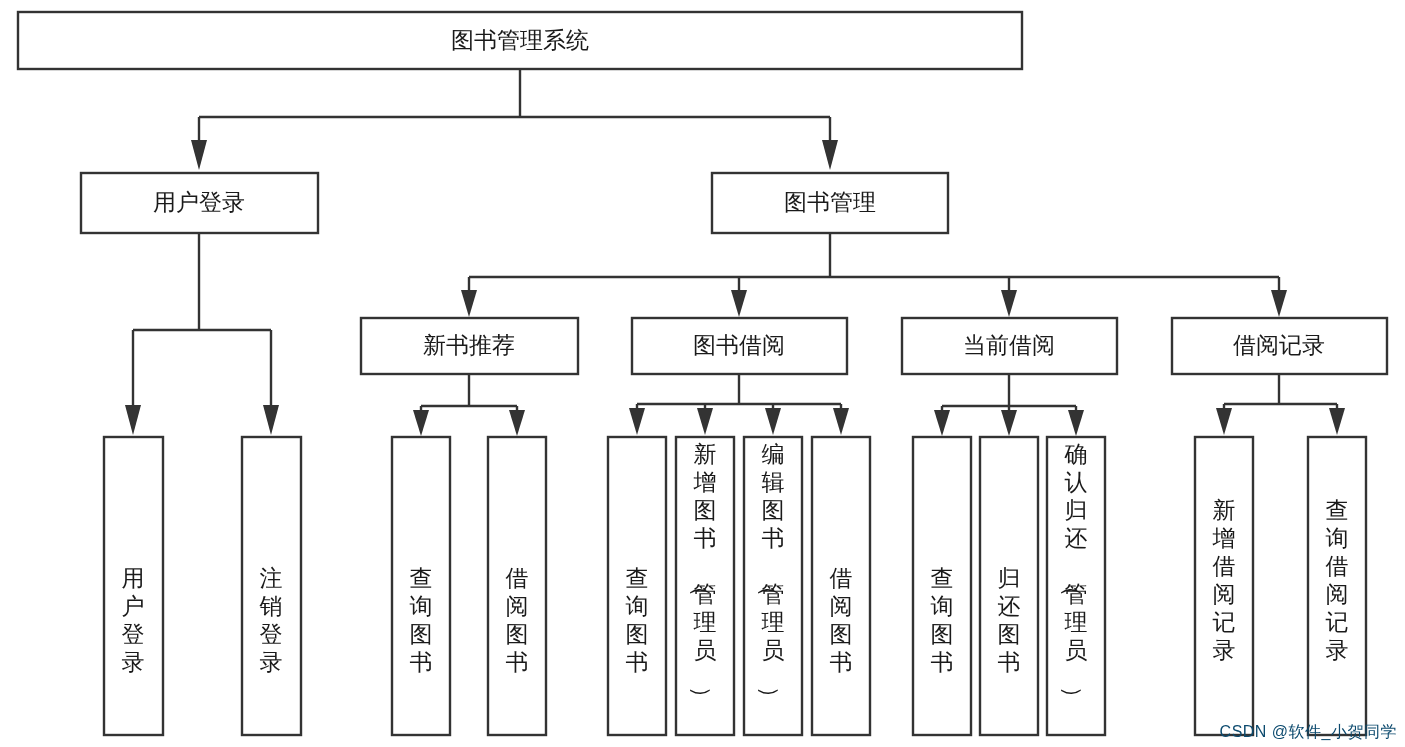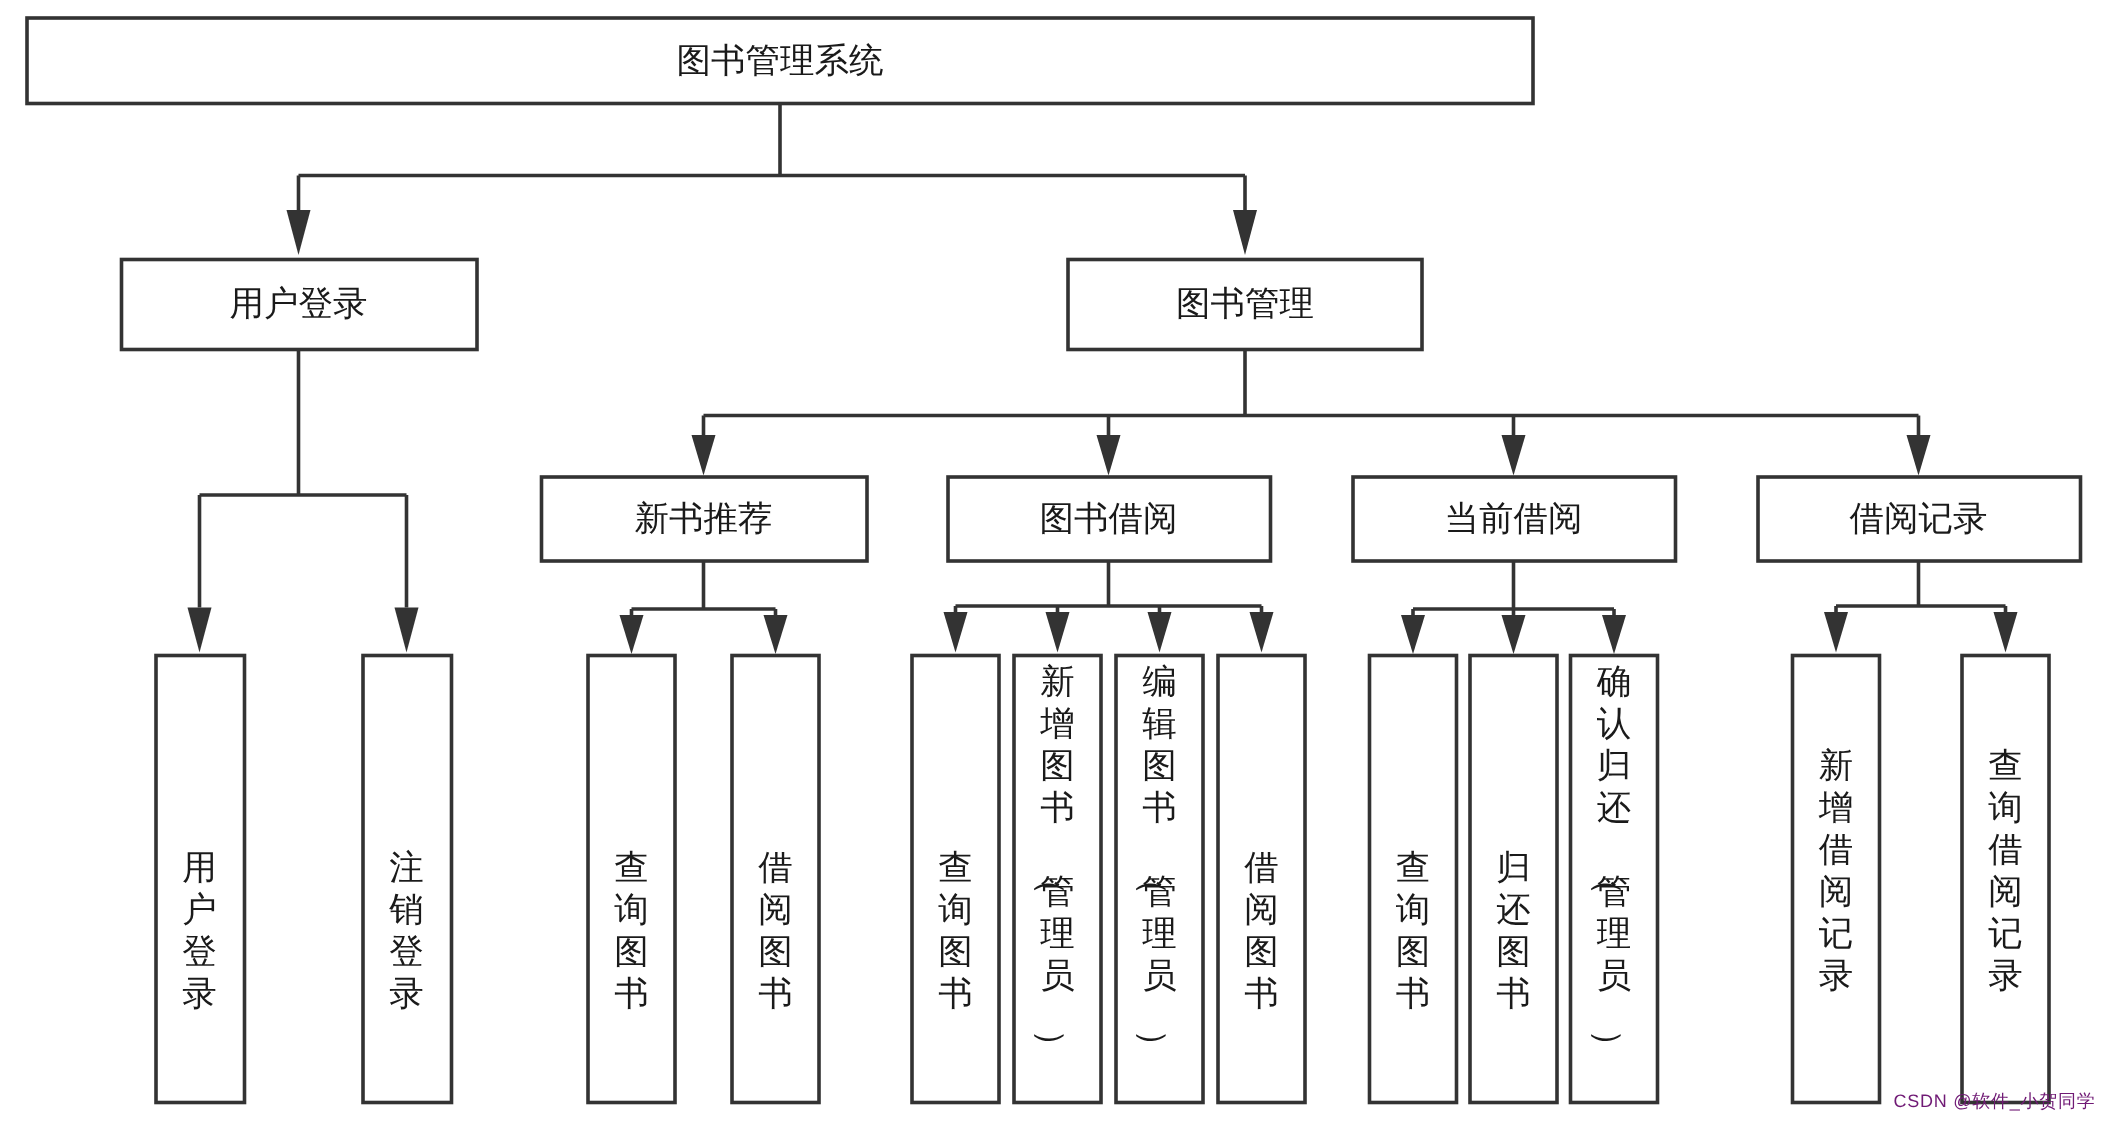--- a/index.html
+++ b/index.html
@@ -54,22 +54,22 @@
     fill: #1a1a1a;
     font-family: "Liberation Sans", "DejaVu Sans", sans-serif;
     font-size: 23px;
     text-anchor: middle;
   }
   .watermark-text {
     position: absolute;
     right: 8px;
     bottom: 4px;
     font-family: "Liberation Sans", "DejaVu Sans", sans-serif;
-    font-size: 12px;
-    color: #701a75;
+    font-size: 16px;
+    color: #0c4a6e;
     letter-spacing: 0.5px;
     white-space: nowrap;
     pointer-events: none;
   }
 </style>
 </head>
 <body>
 
 <div id="diagram-root">
 

